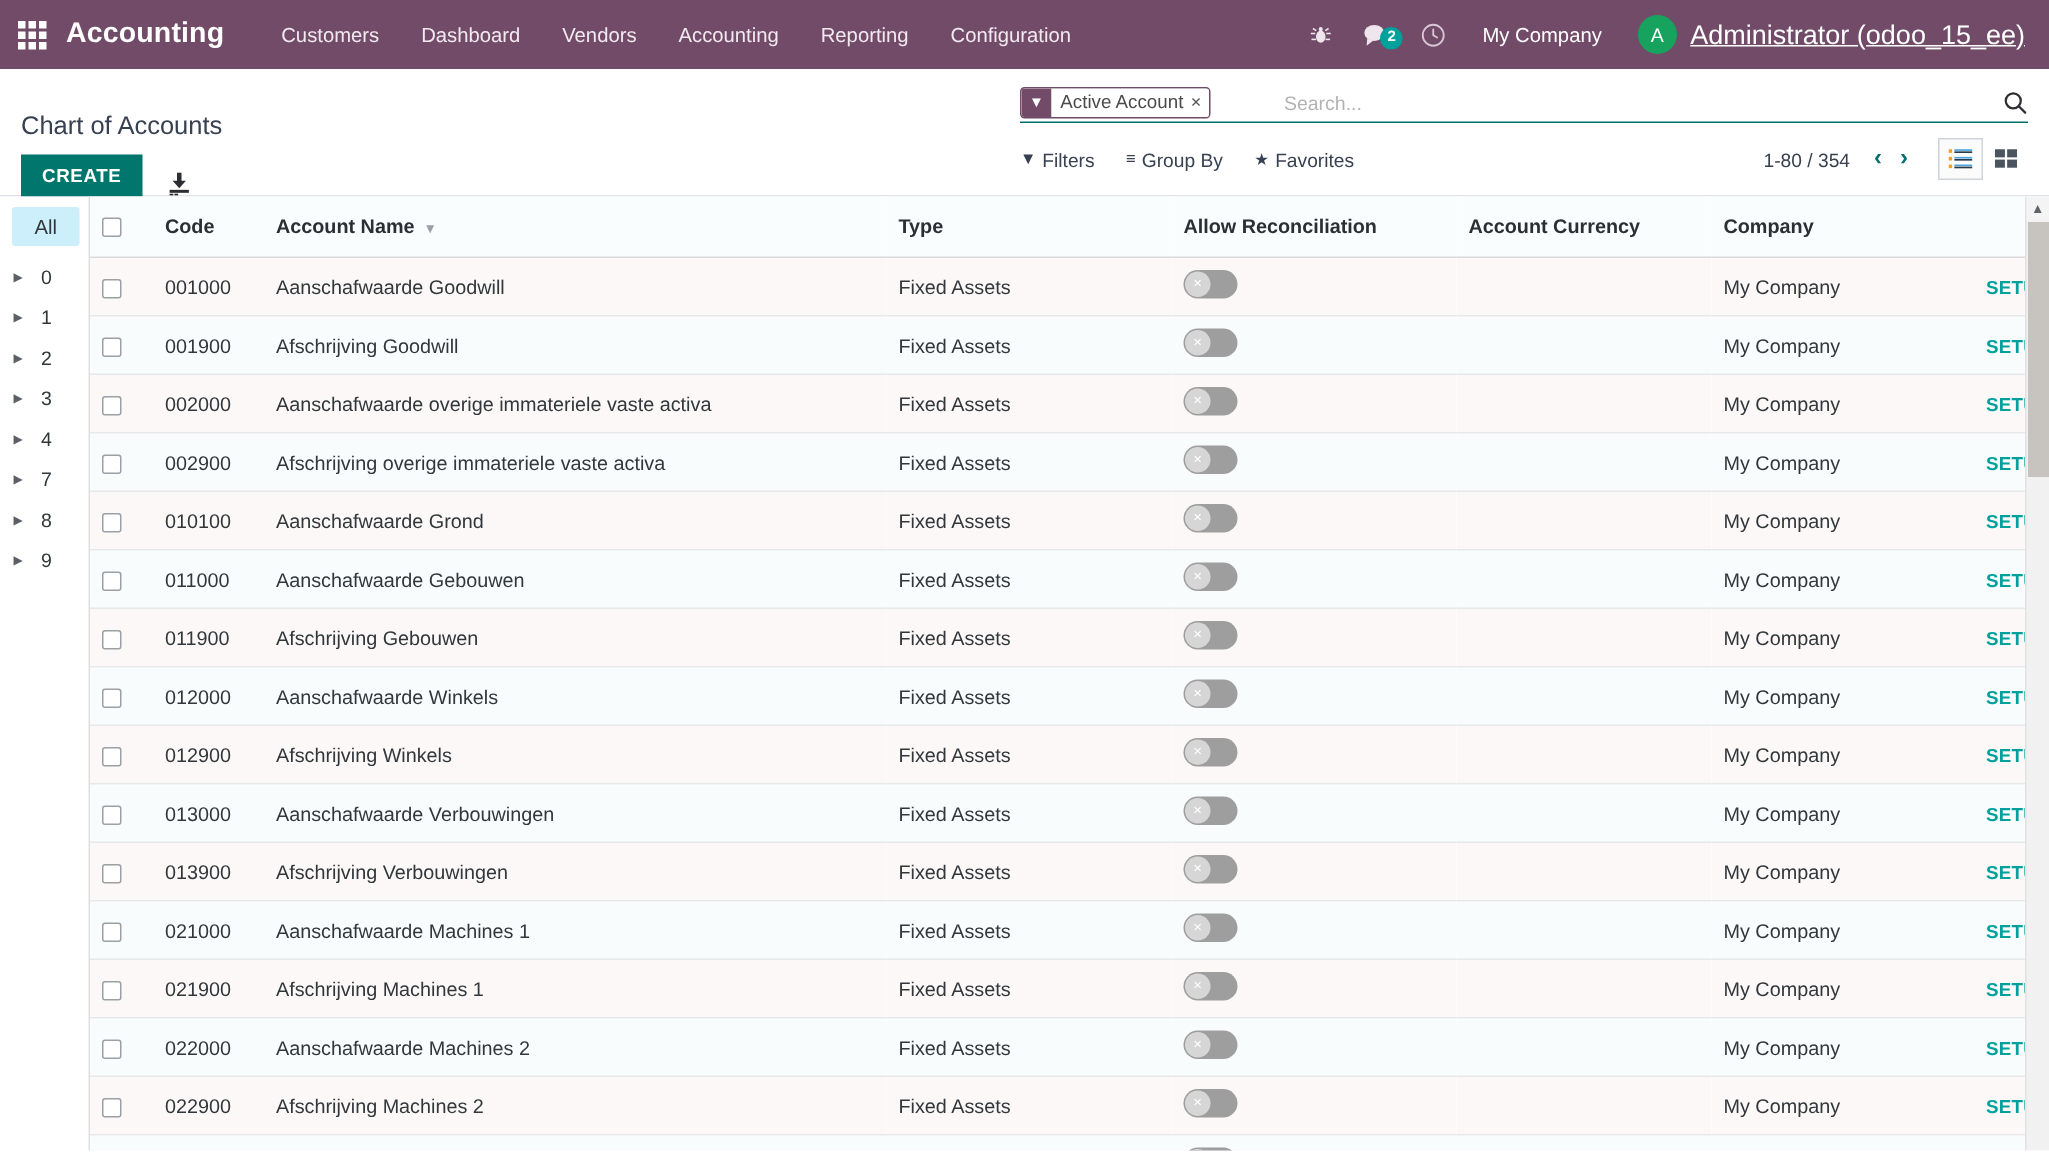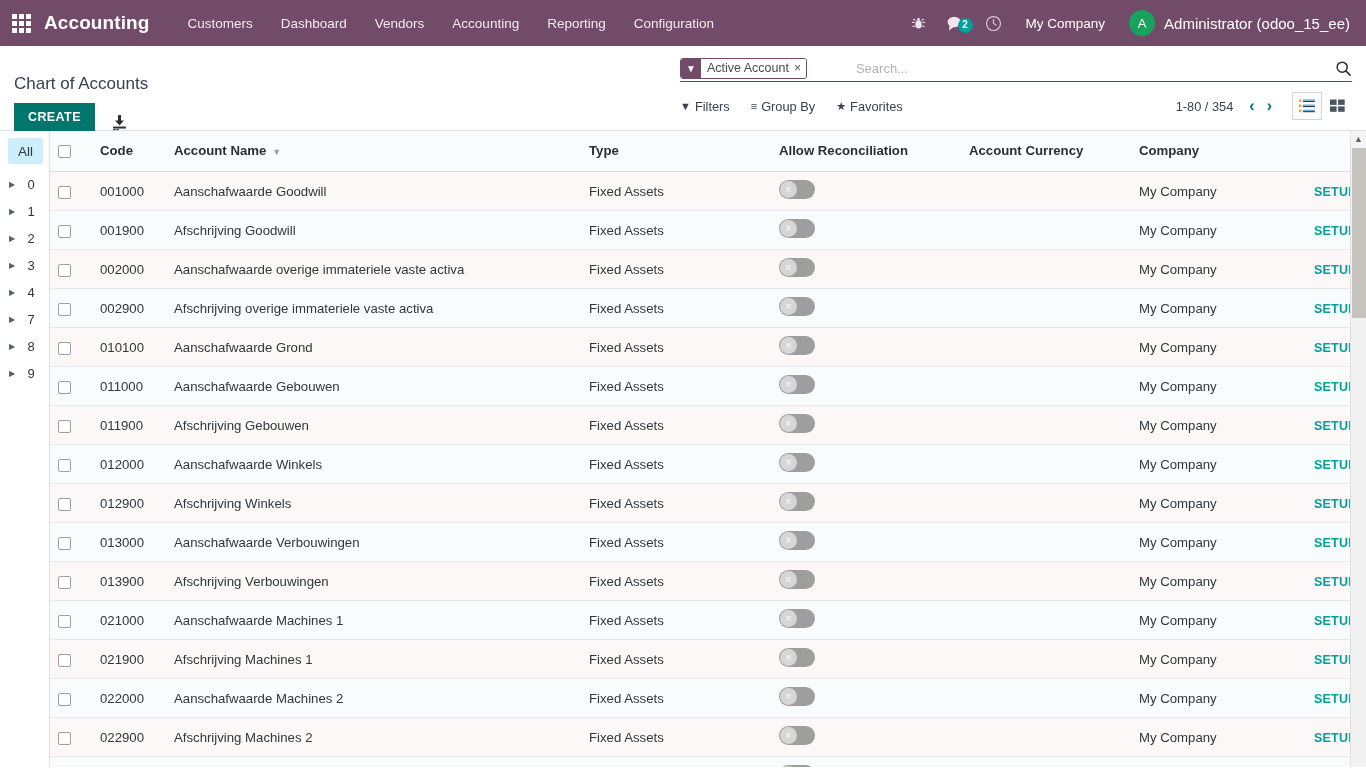--- a/index.html
+++ b/index.html
@@ -94,21 +94,21 @@
   .avatar {
     width: 26px; height: 26px;
     border-radius: 50%;
     background: #17a25d;
     color: #fff;
     font-size: 13px;
     display: flex; align-items: center; justify-content: center;
     margin-right: 9px;
     font-weight: 500;
   }
-  .user-name { font-size: 15px; }
+  .user-name { font-size: 18px; text-decoration: underline; }
 
   
   .control-panel {
     background: #ffffff;
     border-bottom: 1px solid #dee2e6;
     padding: 0;
     position: relative;
     height: 85px;
   }
   .cp-left { position: absolute; left: 14px; top: 0; }
@@ -238,21 +238,21 @@
   }
   .vs-btn.active { border-color: #ced4da; background: #fbfbfb; }
 
   
   .content {
     display: flex;
     height: calc(768px - 46px - 86px);
     position: relative;
   }
   .sidebar {
-    width: 50px;
+    width: 60px;
     flex: none;
     background: #ffffff;
     border-right: 1px solid #dfdfdf;
     padding-top: 7px;
     overflow: hidden;
   }
   .side-item {
     display: flex;
     align-items: center;
     font-size: 13px;

